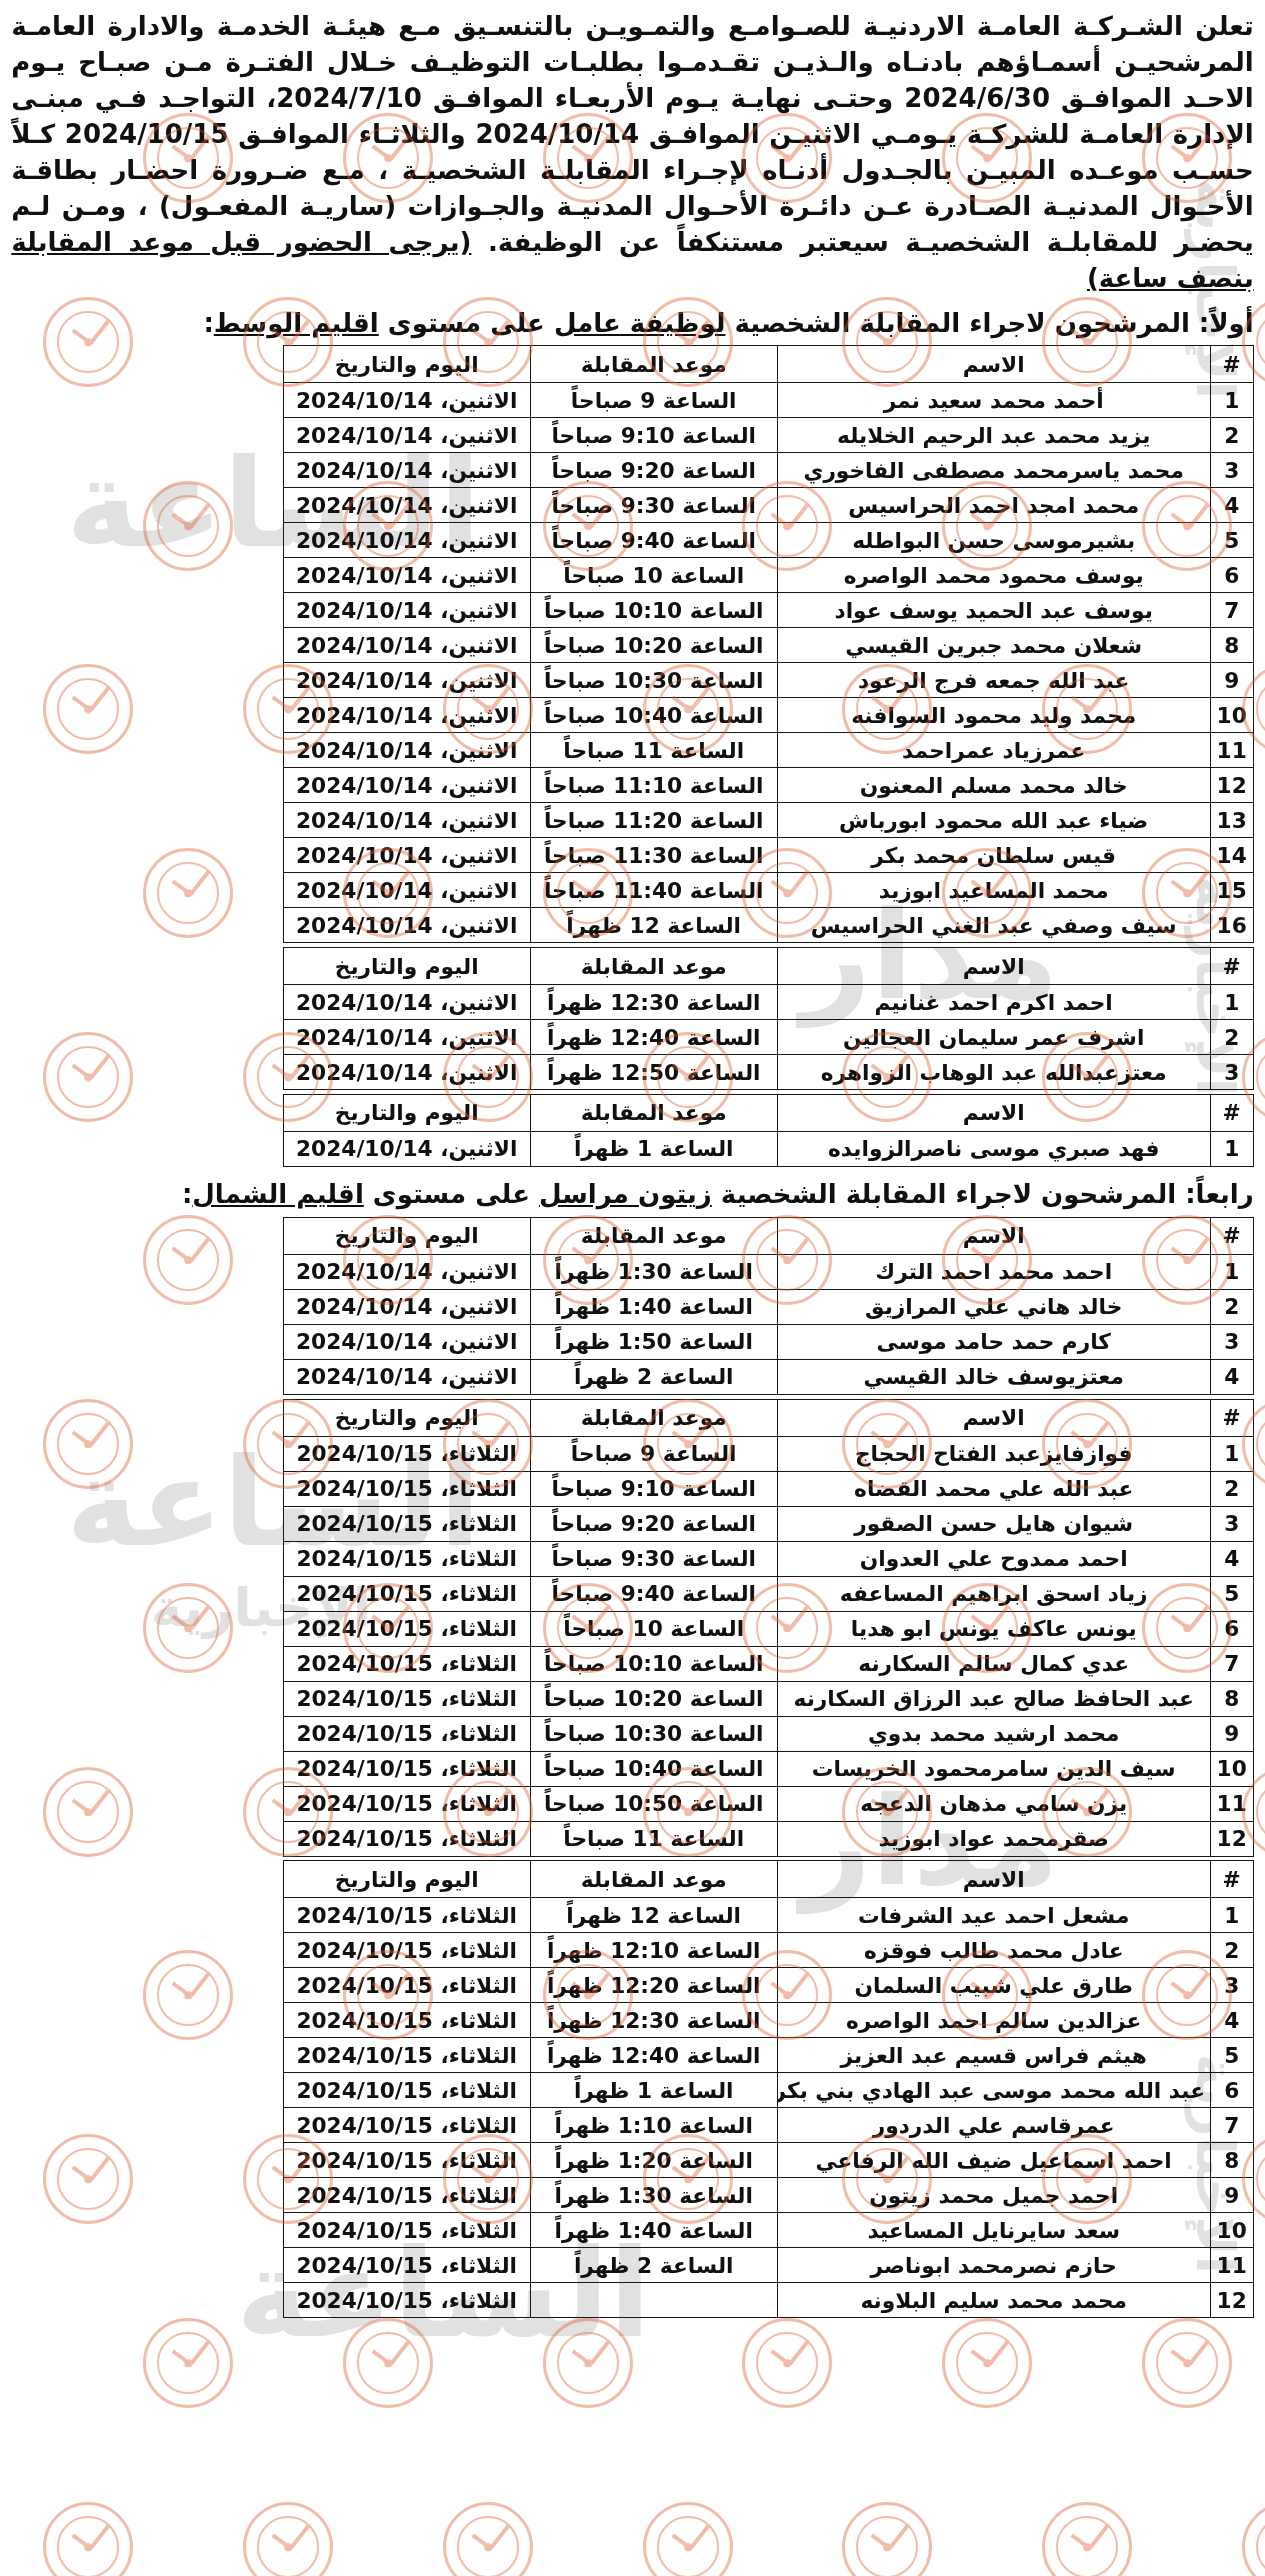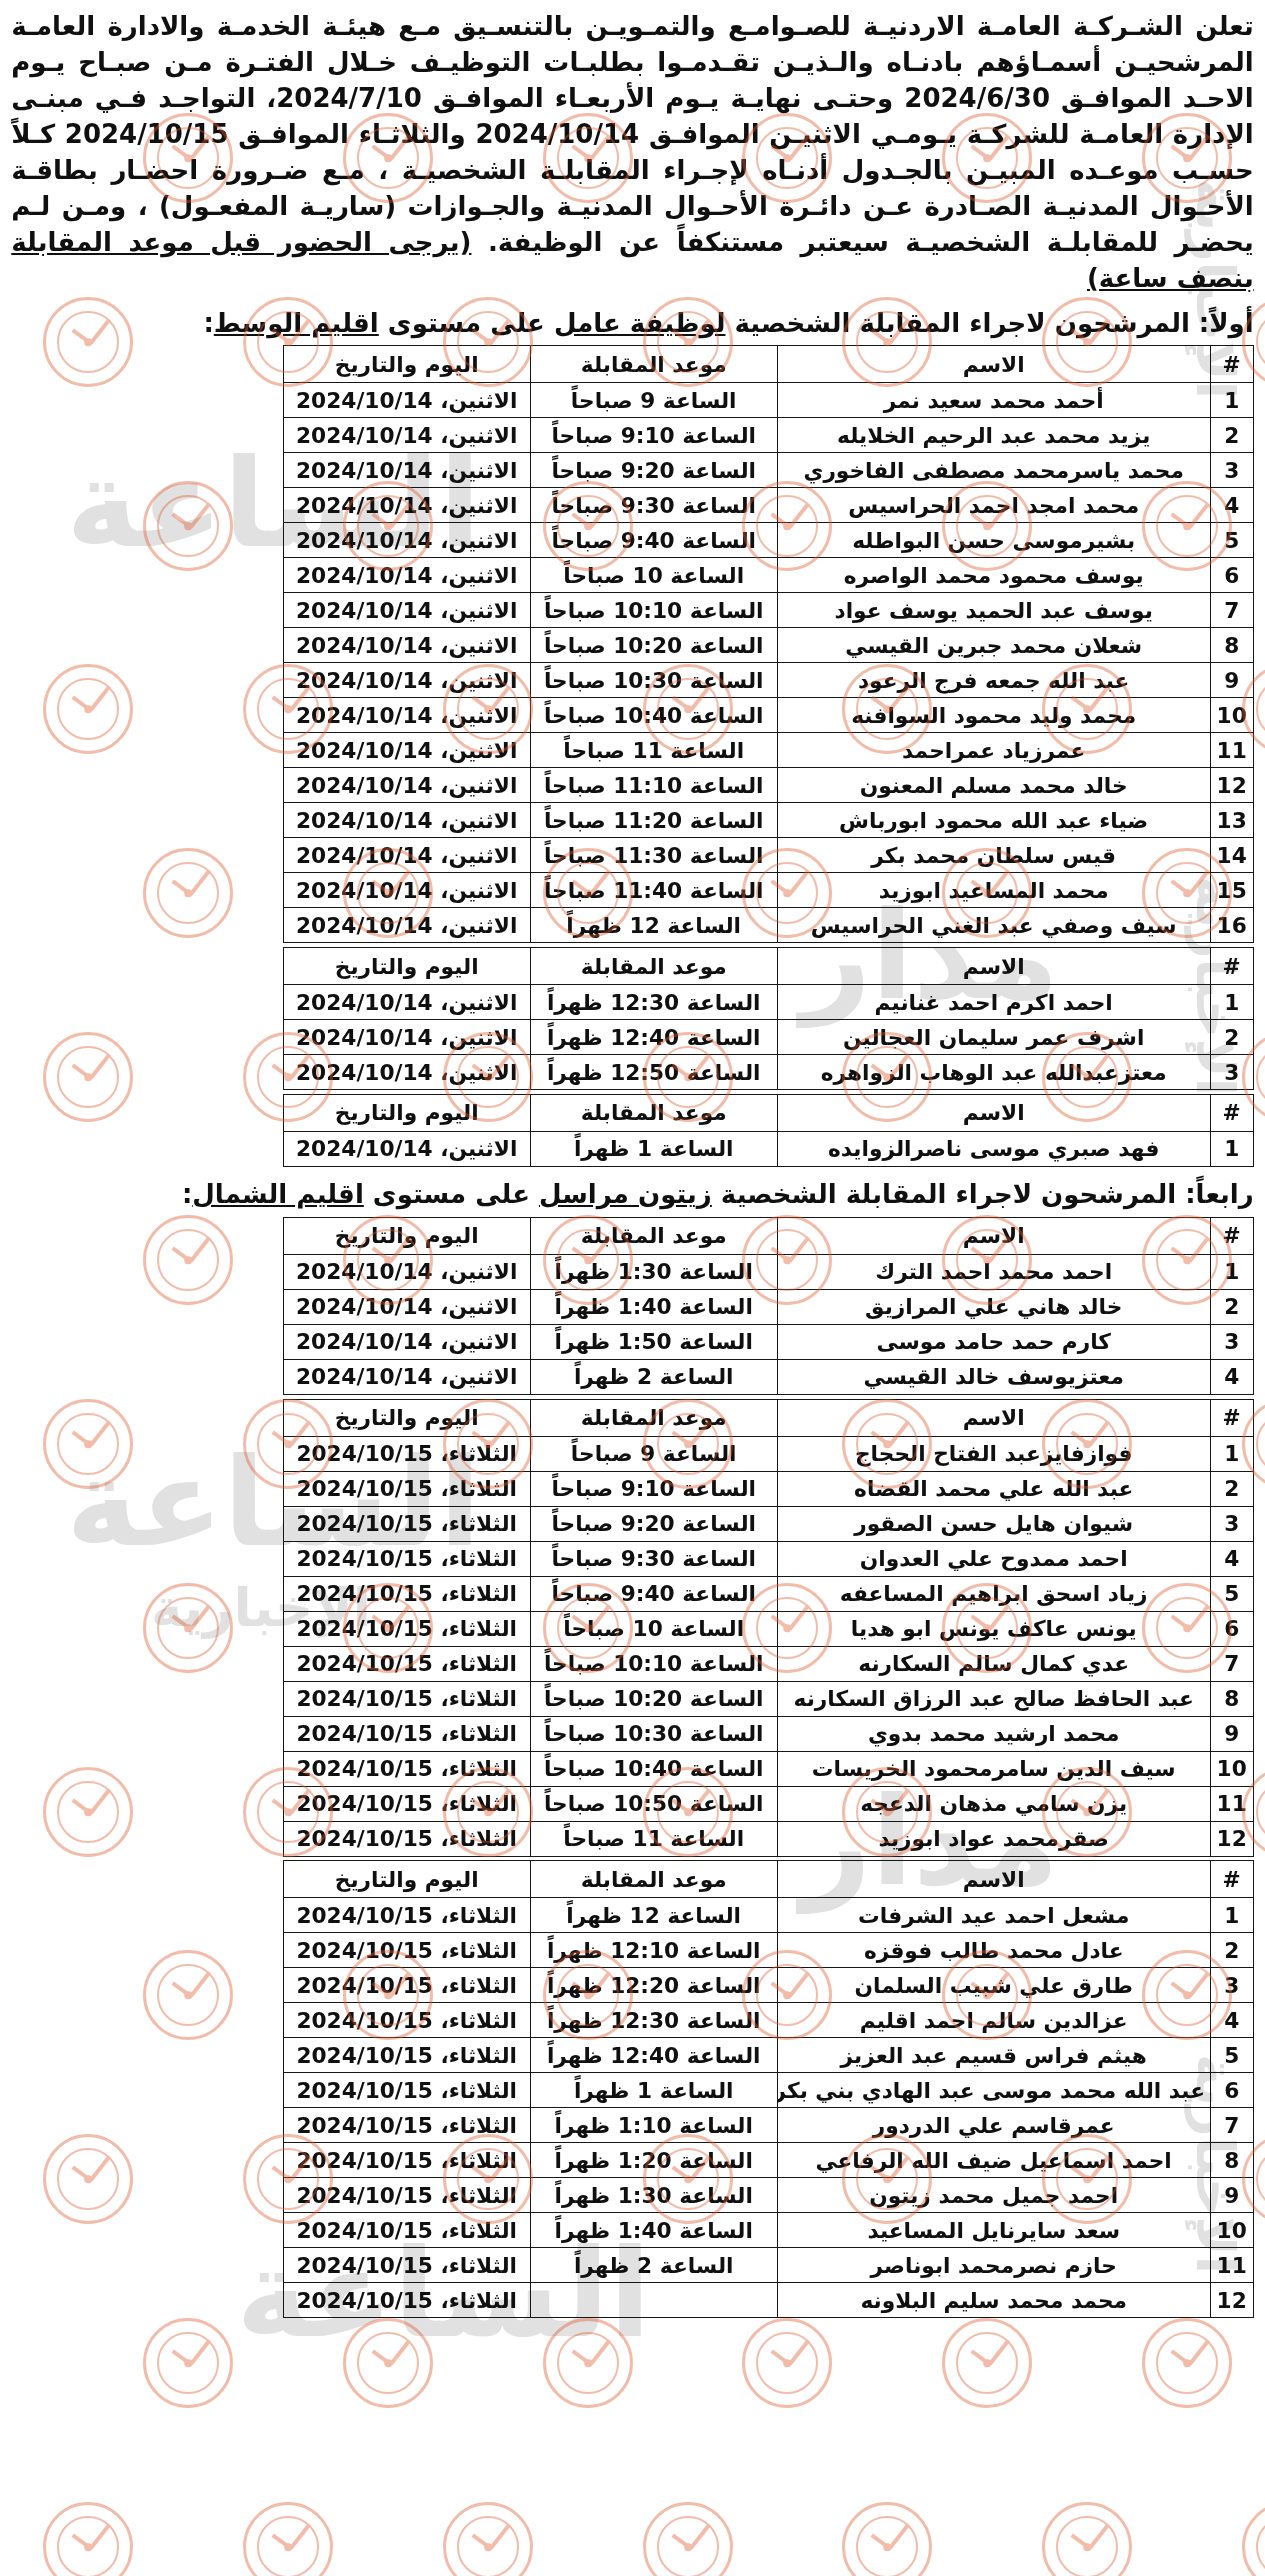--- a/index.html
+++ b/index.html
@@ -443,21 +443,21 @@
               <td>الثلاثاء، 2024/10/15</td>
             </tr>
             <tr>
               <td>3</td>
               <td>طارق علي شبيب السلمان</td>
               <td>الساعة 12:20 ظهراً</td>
               <td>الثلاثاء، 2024/10/15</td>
             </tr>
             <tr>
               <td>4</td>
-              <td>عزالدين سالم احمد اقليم</td>
+              <td>عزالدين سالم احمد الواصره</td>
               <td>الساعة 12:30 ظهراً</td>
               <td>الثلاثاء، 2024/10/15</td>
             </tr>
             <tr>
               <td>5</td>
               <td>هيثم فراس قسيم عبد العزيز</td>
               <td>الساعة 12:40 ظهراً</td>
               <td>الثلاثاء، 2024/10/15</td>
             </tr>
             <tr>

